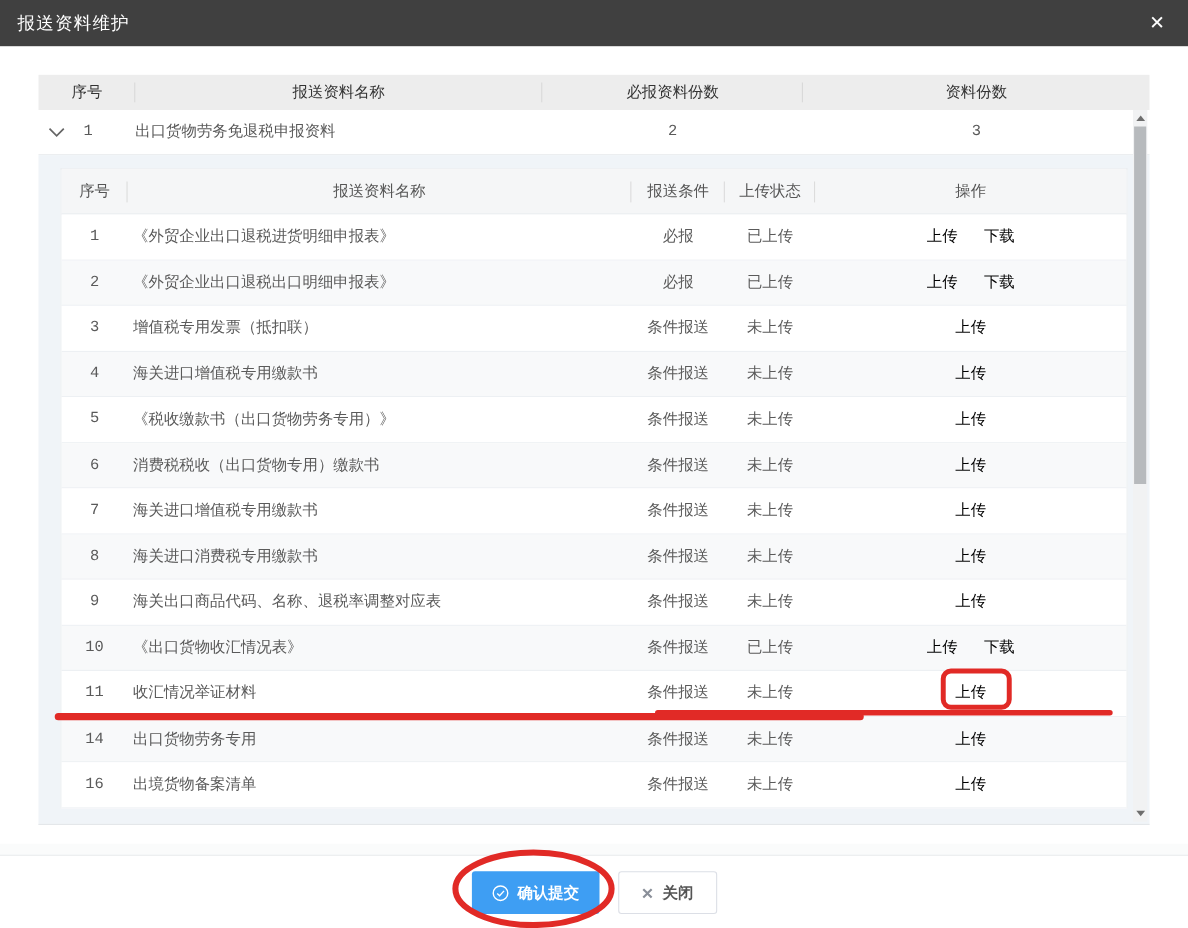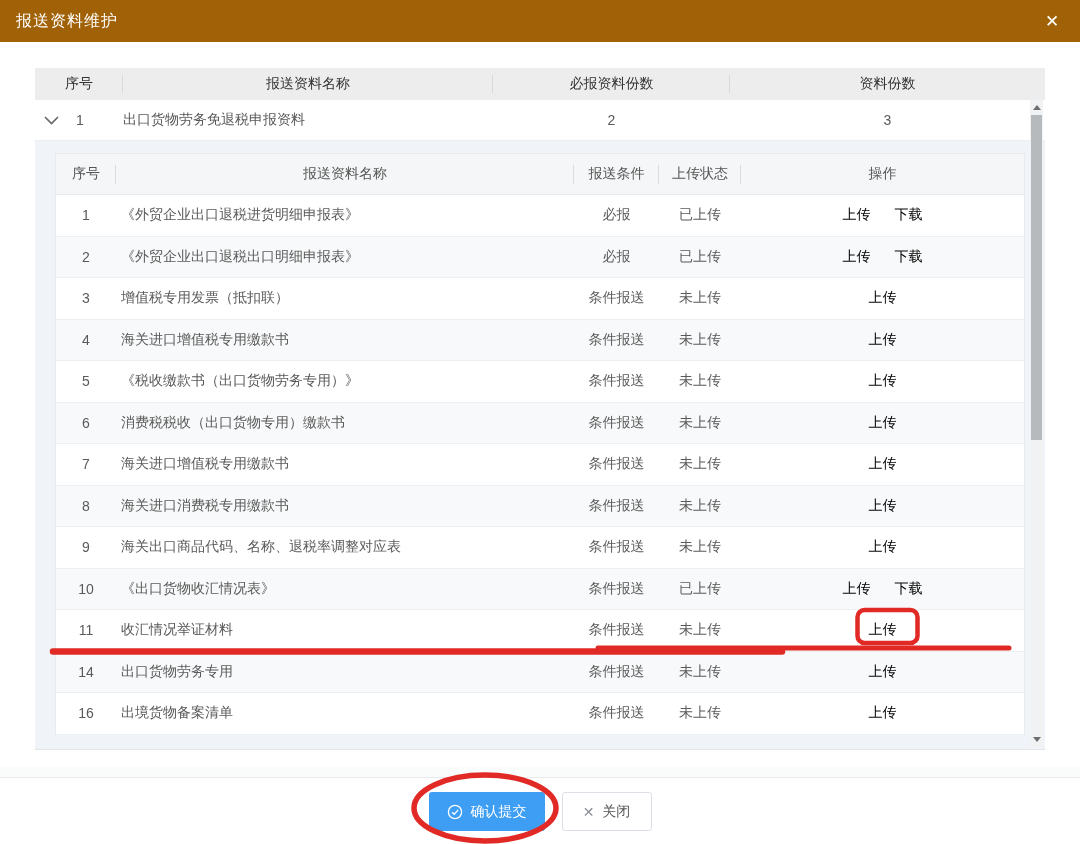--- a/index.html
+++ b/index.html
@@ -7,30 +7,30 @@
   body {
     position: relative;
     background:#fff;
     font-family:"Liberation Sans","DejaVu Sans",sans-serif;
     font-size:14px; color:#555;
     overflow:hidden;
   }
   
   .modal-header{
     position:absolute; top:0; left:0; width:1080px; height:42px;
-    background:#a16207; display:flex; align-items:center;
+    background:#404040; display:flex; align-items:center;
   }
   .modal-title{ color:#fff; font-size:16px; padding-left:16px; letter-spacing:1px; }
   .modal-close{
     position:absolute; right:16px; top:0; height:42px; width:24px;
     display:flex; align-items:center; justify-content:center;
     color:#fff; font-size:17px; cursor:pointer;
   }
   
-  .outer-table{ position:absolute; left:35px; top:68px; width:1010px; }
+  .outer-table{ position:absolute; left:35px; top:68px; width:1010px;font-family:Liberation Mono, monospace; }
   .outer-head{ display:flex; height:32px; background:#EDEDED; }
   .outer-head .hc{
     position:relative; display:flex; align-items:center; justify-content:center;
     color:#333; font-size:14px;
   }
   .outer-head .hc:not(:last-child)::after{
     content:""; position:absolute; right:0; top:7px; height:18px; width:1px; background:#D9D9D9;
   }
   .o-c1{width:88px;} .o-c2{width:370px;} .o-c3{width:237px;} .o-c4{width:315px;}
   .outer-row{
@@ -71,21 +71,21 @@
   .tri-down{ width:0; height:0; border-left:4px solid transparent; border-right:4px solid transparent; border-top:5px solid #6E6E6E; }
   .scroll-thumb{ position:absolute; left:1px; top:15px; width:11px; height:325px; background:#B7BABD; cursor:grab; }
   
   .footer-band{ position:absolute; top:767px; left:0; width:1080px; height:10px; background:#FAFBFB; }
   .footer-line{ position:absolute; top:777px; left:0; width:1080px; border-top:1px solid #E9EBED; }
   .footer-buttons{
     position:absolute; top:792px; left:0; width:1080px;
     display:flex; justify-content:center; align-items:flex-start; gap:17px;
   }
   .btn{ height:39px; display:flex; align-items:center; justify-content:center; gap:8px;
-        border-radius:3px; font-size:14px; cursor:pointer; }
+        border-radius:3px; font-size:14px; cursor:pointer;font-weight:bold; }
   .btn-primary{ width:116px; background:#3E9EF3; color:#fff; border:none; }
   .btn-plain{ width:90px; background:#fff; border:1px solid #DCDFE6; color:#555; }
   .btn-plain .x-icon{ color:#8A8F99; font-size:14px; }
   
   .annotation-overlay{ position:absolute; left:0; top:0; width:1080px; height:844px; z-index:20; pointer-events:none; }
 </style>
 </head>
 <body>
 
 <div class="modal-header">

